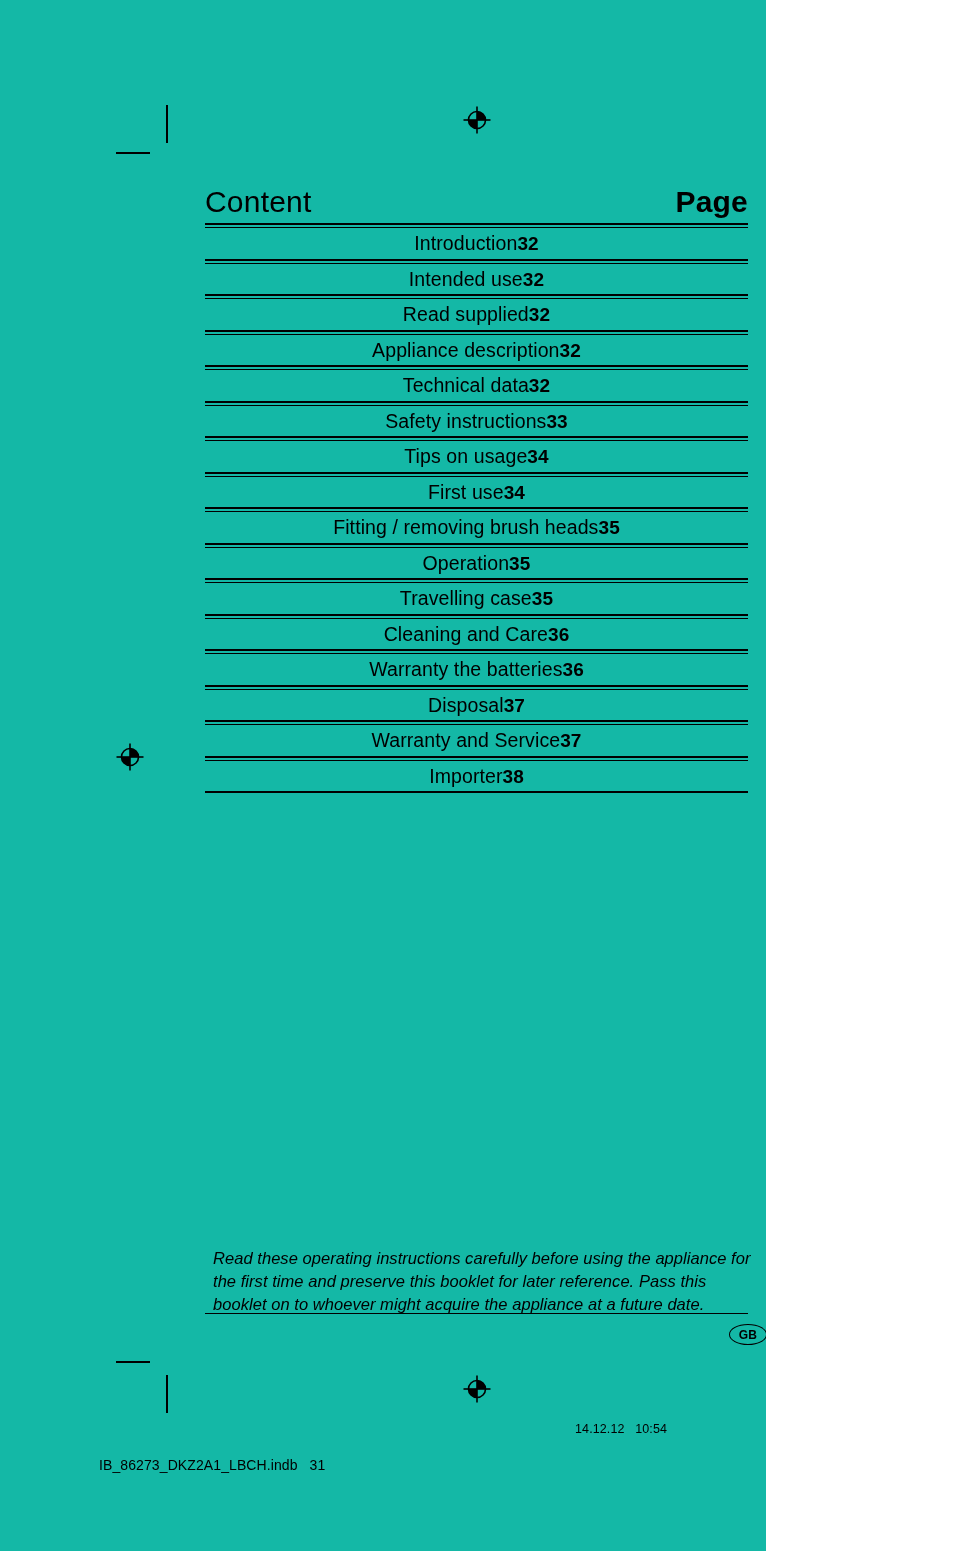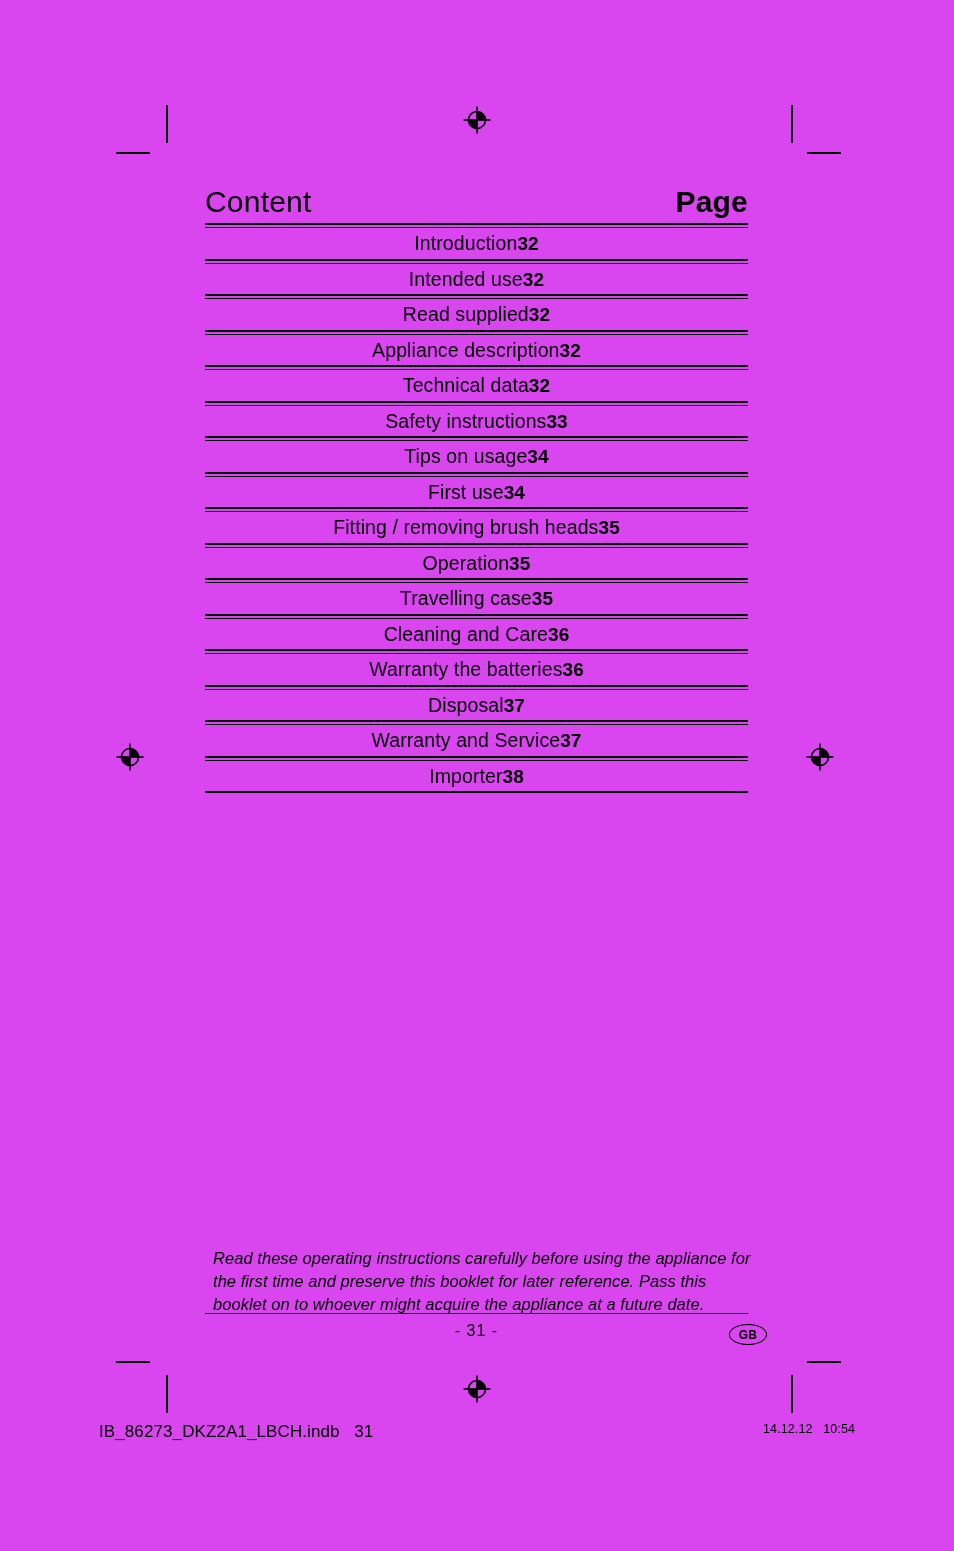--- a/index.html
+++ b/index.html
@@ -7,24 +7,24 @@
     padding: 0;
     background: #ffffff;
   }
   body {
     font-family: "Liberation Sans", sans-serif;
     color: #000000;
   }
 
   #page {
     position: relative;
-    width: 954px;
+    width: 766px;
     height: 1551px;
     overflow: hidden;
-    background: #d946ef;
+    background: #14b8a6;
   }
 
   
   .crop {
     position: absolute;
     background: #000000;
   }
   .crop.v { width: 2px; }
   .crop.h { height: 2px; }
 
@@ -127,22 +127,22 @@
     font-size: 12px;
     font-weight: 700;
     letter-spacing: 0.3px;
     box-sizing: border-box;
   }
 
   
   #slug-file {
     position: absolute;
     left: 99px;
-    top: 1422px;
-    font-size: 17px;
+    top: 1457px;
+    font-size: 14px;
     letter-spacing: 0.1px;
     white-space: pre;
     text-align: center;
   }
   #slug-date {
     position: absolute;
     right: 99px;
     top: 1422px;
     font-size: 12.5px;
     letter-spacing: 0.1px;
@@ -296,20 +296,19 @@
         </div>
         <div class="rule-single"></div>
       </div>
 
   </div>
 
   <div id="footer-note">Read these operating instructions carefully before using the appliance for the first time and preserve this booklet for later reference. Pass this booklet on to whoever might acquire the appliance at a future date.</div>
 
   <div id="footer-rule"></div>
 
-  <div id="page-number">- 31 -</div>
 
   <div id="region-badge">GB</div>
 
   <div id="slug-file">IB_86273_DKZ2A1_LBCH.indb   31</div>
   <div id="slug-date">14.12.12   10:54</div>
 
 </div>
 
 </body></html>

